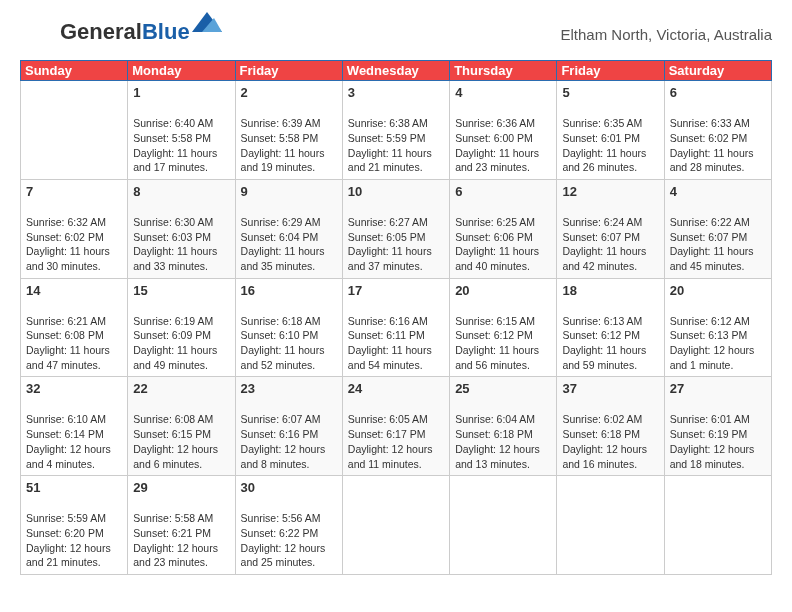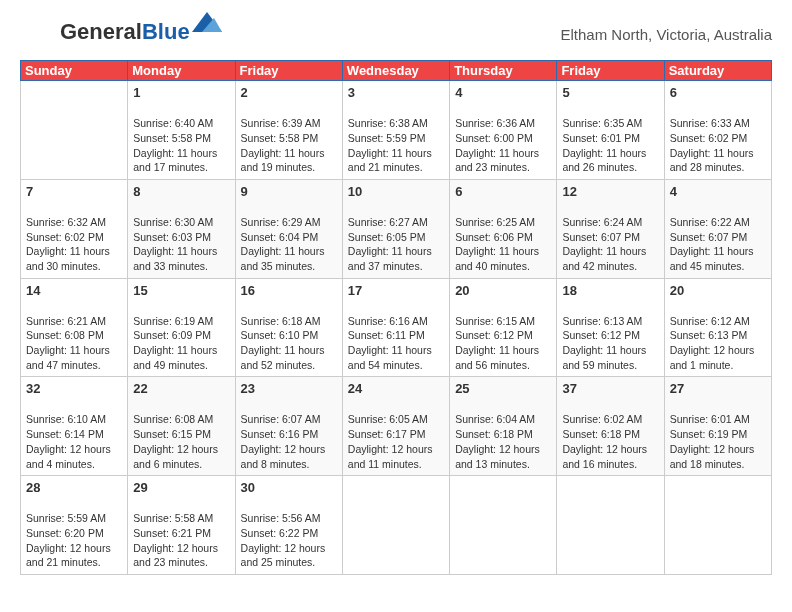--- a/index.html
+++ b/index.html
@@ -228,21 +228,21 @@
           <span class="day-number">37</span>
           <div class="cell-content">Sunrise: 6:02 AM<br>Sunset: 6:18 PM<br>Daylight: 12 hours<br>and 16 minutes.</div>
         </td>
         <td>
           <span class="day-number">27</span>
           <div class="cell-content">Sunrise: 6:01 AM<br>Sunset: 6:19 PM<br>Daylight: 12 hours<br>and 18 minutes.</div>
         </td>
       </tr>
       <tr>
         <td>
-          <span class="day-number">28</span>
+          <span class="day-number">51</span>
           <div class="cell-content">Sunrise: 5:59 AM<br>Sunset: 6:20 PM<br>Daylight: 12 hours<br>and 21 minutes.</div>
         </td>
         <td>
           <span class="day-number">29</span>
           <div class="cell-content">Sunrise: 5:58 AM<br>Sunset: 6:21 PM<br>Daylight: 12 hours<br>and 23 minutes.</div>
         </td>
         <td>
           <span class="day-number">30</span>
           <div class="cell-content">Sunrise: 5:56 AM<br>Sunset: 6:22 PM<br>Daylight: 12 hours<br>and 25 minutes.</div>
         </td>

